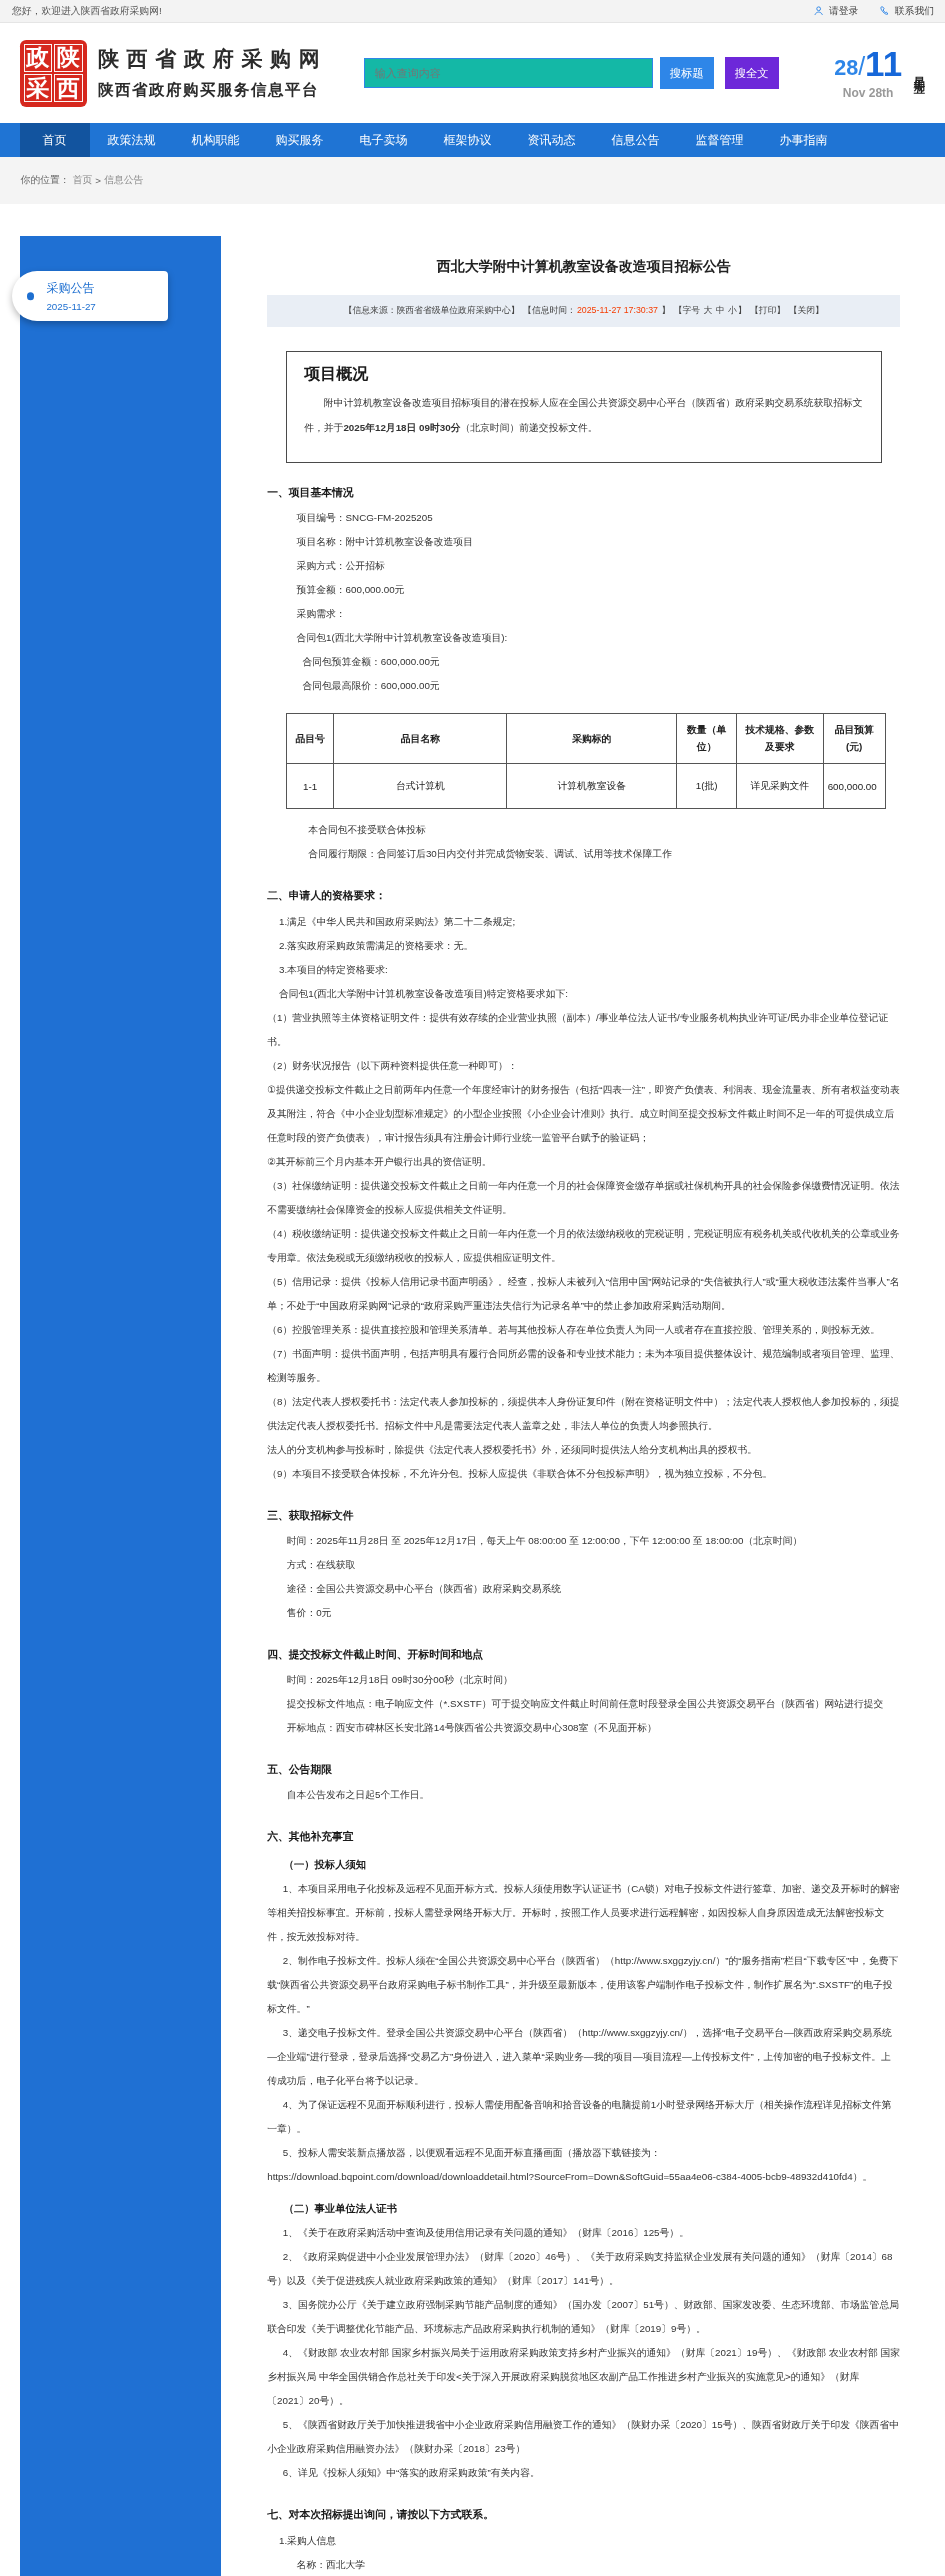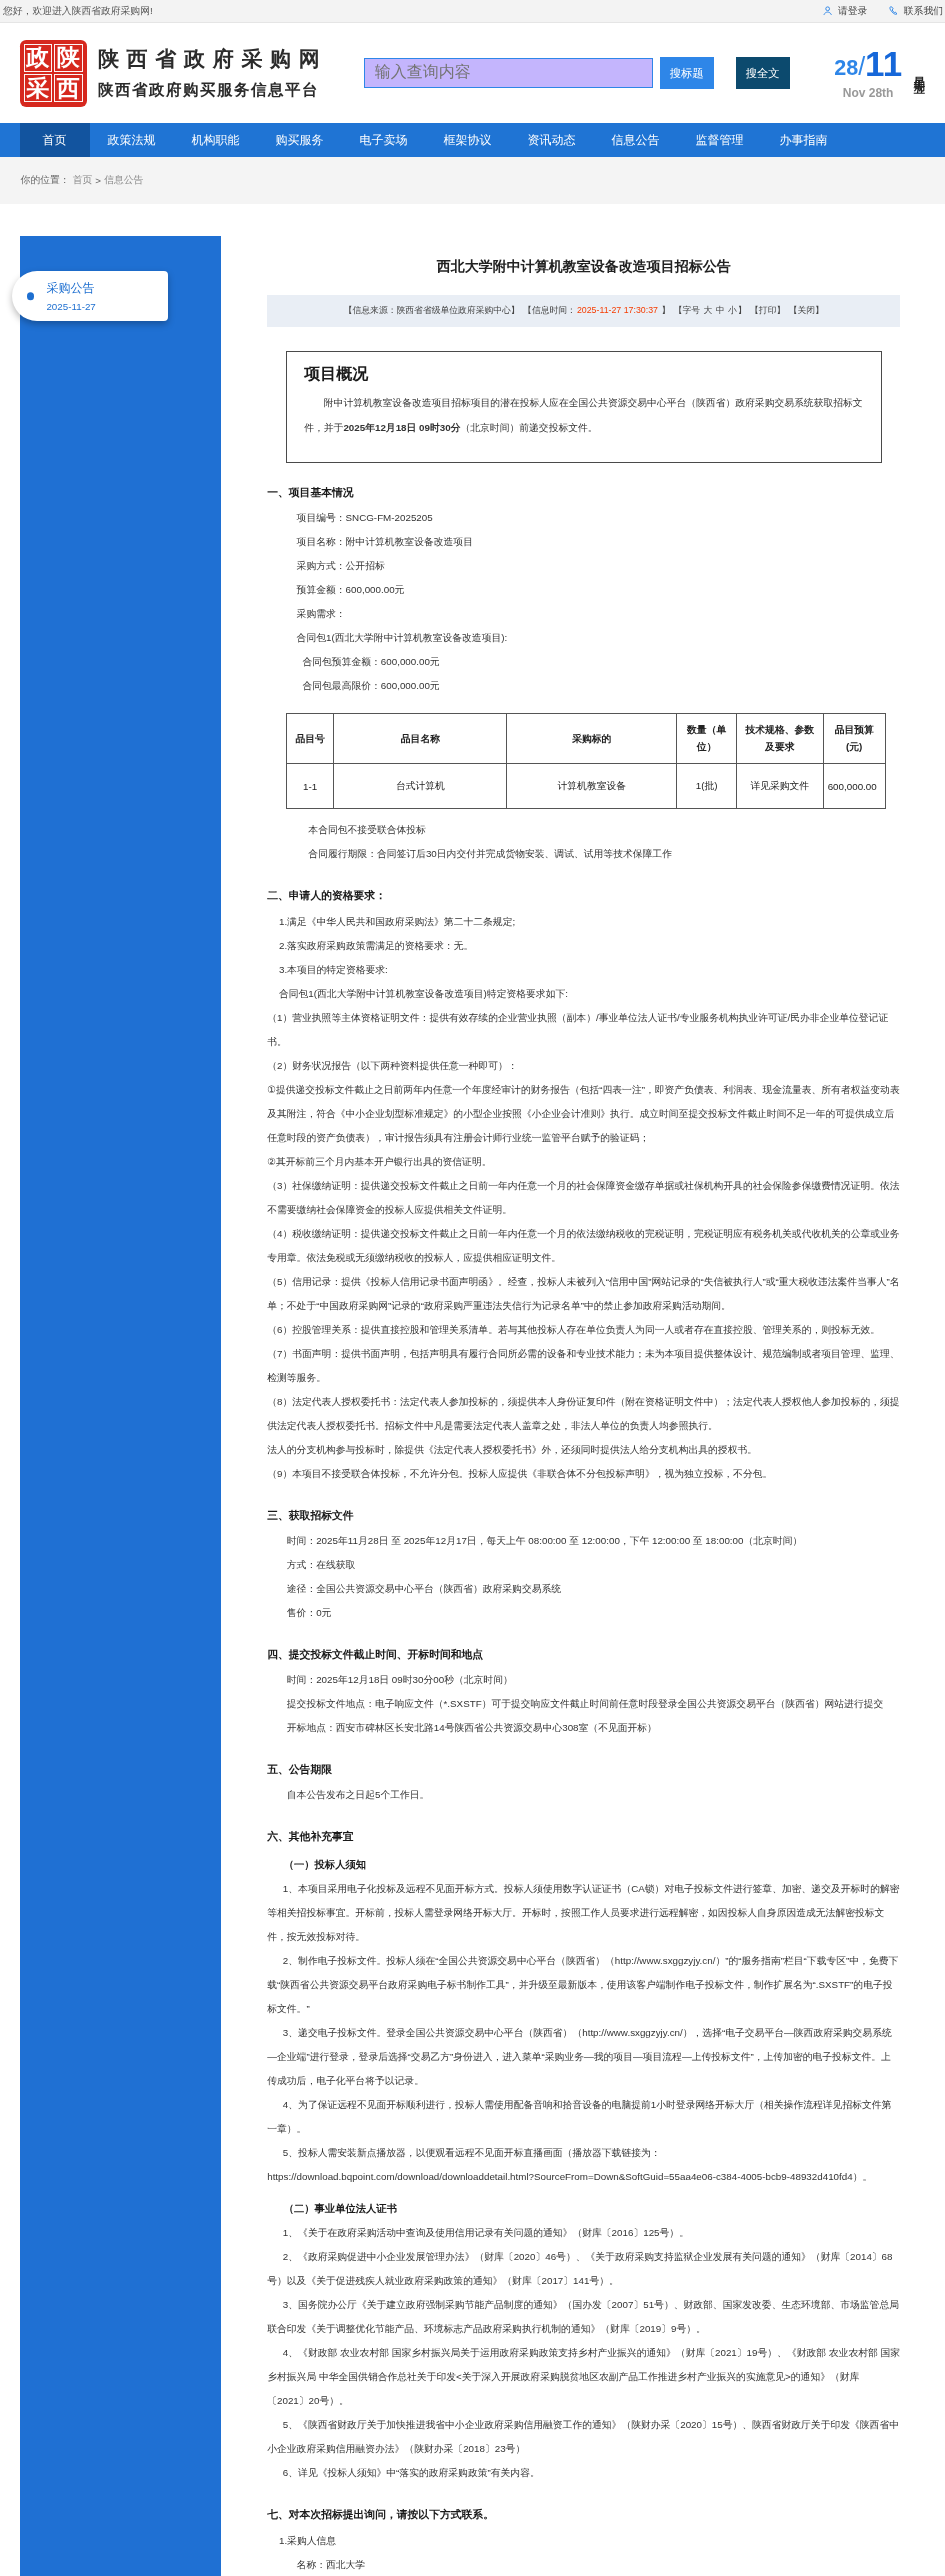--- a/index.html
+++ b/index.html
@@ -7,21 +7,21 @@
   body {
     width: 946px;
     background:#fff;
     font-family: "Liberation Sans", "DejaVu Sans", sans-serif;
     color:#333;
   }
   
   .topbar {
     height:23px; background:#f3f3f3; border-bottom:0.5px solid #e5e5e5;
     display:flex; align-items:center; justify-content:space-between;
-    padding:0 3px; font-size:9.8px; color:#555;gap:12px;
+    padding:0 12px; font-size:9.8px; color:#555;gap:12px;
   }
   .topbar-right { display:flex; align-items:center; gap:20.6px; color:#444; }
   .tb-link { display:flex; align-items:center; gap:4.6px; cursor:pointer; }
   .tb-link svg { display:block; }
   
   .header { height:100px; display:flex; align-items:center; padding:0 19.6px; background:#fff; }
   .logo { display:flex; align-items:center; gap:11.3px; cursor:pointer; }
   .seal {
     width:67px; height:67px; background:#d6281e; border-radius:6.2px;
     display:grid; grid-template-columns:1fr 1fr; grid-template-rows:1fr 1fr;
@@ -29,27 +29,27 @@
   }
   .seal span {
     color:#fff; font-weight:700; font-size:23px; line-height:1;
     display:flex; align-items:center; justify-content:center;
     border:1px solid rgba(255,255,255,.95);
   }
   .site-name  { font-size:21px; font-weight:700; color:#2b2b2b; letter-spacing:7.7px; white-space:nowrap; }
   .site-sub   { font-size:15.5px; font-weight:700; color:#2b2b2b; letter-spacing:1.5px; margin-top:6.2px; white-space:nowrap; }
   .search { display:flex; align-items:center; margin-left:36px; }
   .search input {
-    width:289px; height:30px; border:1px solid #2e86e8; font-size:16px;
-    padding:0 10.3px; outline:none; color:#333; background:#c4b5fd;font-family:Liberation Mono, monospace;
+    width:289px; height:30px; border:1px solid #2e86e8; font-size:11px;
+    padding:0 10.3px; outline:none; color:#333; background:#14b8a6;
   }
   .search .btn { height:32px; width:54px; border:none; color:#fff; font-size:11.3px; cursor:pointer;
                  font-family:inherit; }
   .btn-title { background:#2e86e8; margin-left:7.2px; }
-  .btn-full  { background:#0c4a6e; margin-left:22px; }
+  .btn-full  { background:#6d28d9; margin-left:11px; }
   .datebox { margin-left:auto; display:flex; align-items:center; gap:9.3px; }
   .date-left { text-align:center; }
   .date-nums { display:flex; align-items:flex-end; justify-content:flex-end; }
   .d-day   { font-size:21.6px; color:#2e86e8; font-weight:700; line-height:1; padding-bottom:3.1px; }
   .d-slash { font-size:25px; color:#2e86e8; font-weight:400; line-height:1; padding-bottom:2.1px; }
   .d-month { font-size:35px; color:#1667d9; font-weight:700; line-height:1; }
   .d-en   { font-size:12px; color:#999; font-weight:700; margin-top:4.1px; }
   .d-week { writing-mode:vertical-lr; font-size:11.3px; color:#222; font-weight:700; letter-spacing:4.1px; }
   
   .navbar { height:34px; background:#1f74d4; display:flex; align-items:stretch; padding-left:19.6px; }

